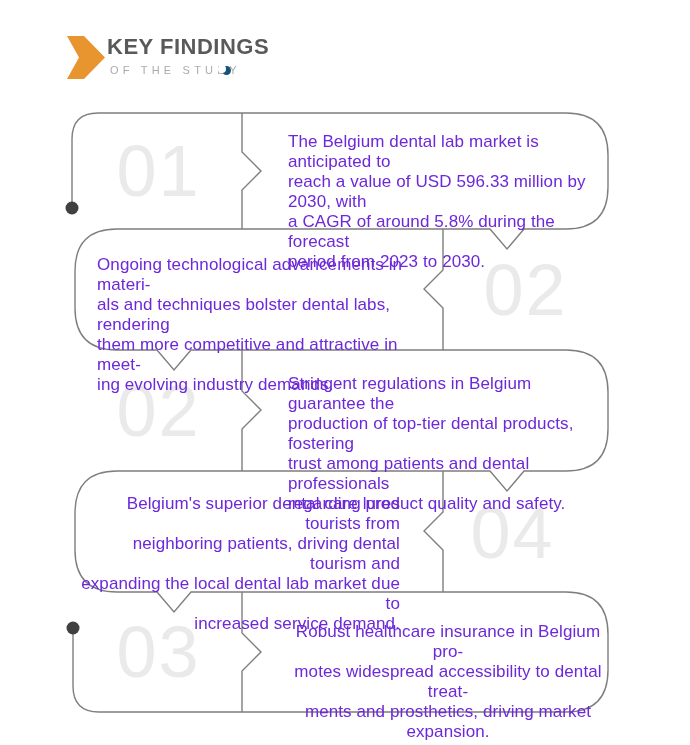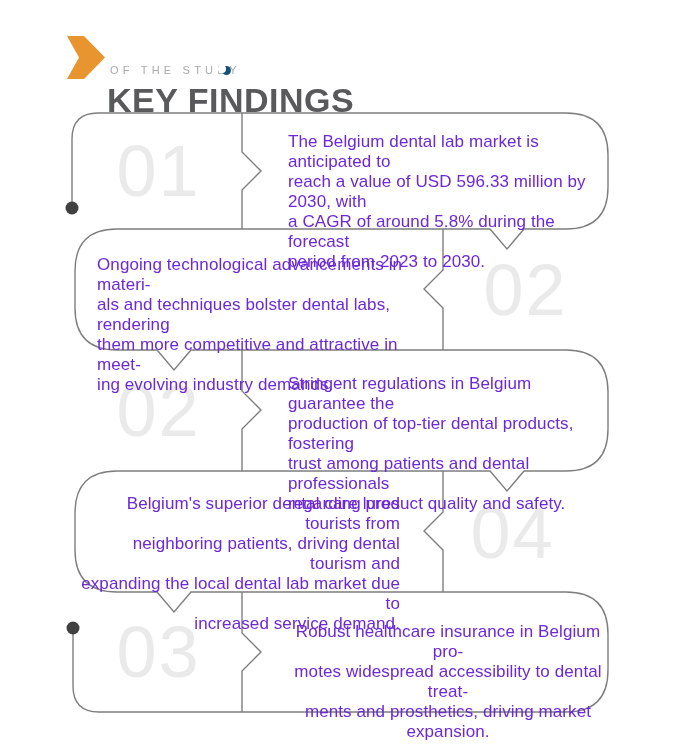--- a/index.html
+++ b/index.html
@@ -5,21 +5,21 @@
   html,body{margin:0;padding:0;}
   body{
     width:690px;height:745px;background:#ffffff;position:relative;
     font-family:"Liberation Sans", sans-serif;overflow:hidden;
   }
 
   
   .logo-svg{position:absolute;left:67px;top:36px;}
   .hdr-title{
     position:absolute;left:107px;top:34px;
-    font-size:34px;font-weight:bold;color:#58595B;letter-spacing:.5px;margin-top:47px;
+    font-size:22px;font-weight:bold;color:#58595B;letter-spacing:.5px;
   }
   .hdr-sub{
     position:absolute;left:110px;top:64px;
     font-size:11px;color:#A9ABAD;letter-spacing:4.2px;white-space:nowrap;
   }
   .crescent{
     position:absolute;left:222px;top:66px;width:9px;height:9px;
     background:#14527A;border-radius:50%;
   }
   .crescent::after{

